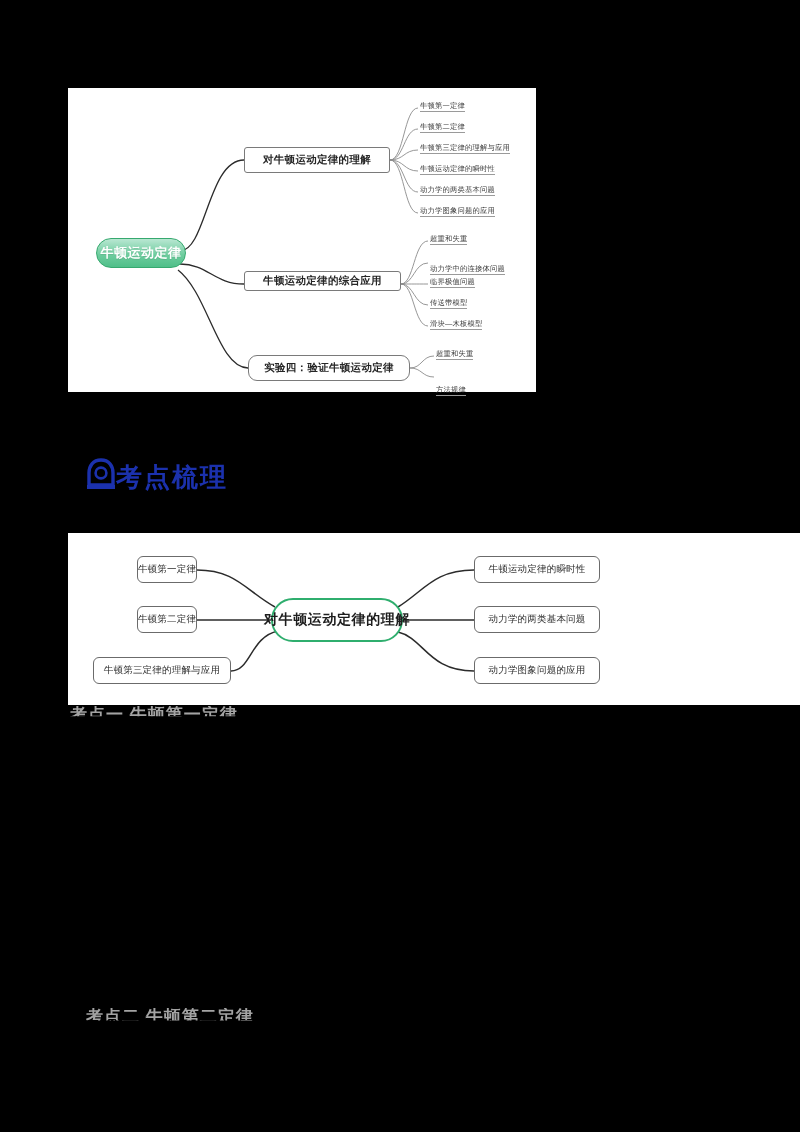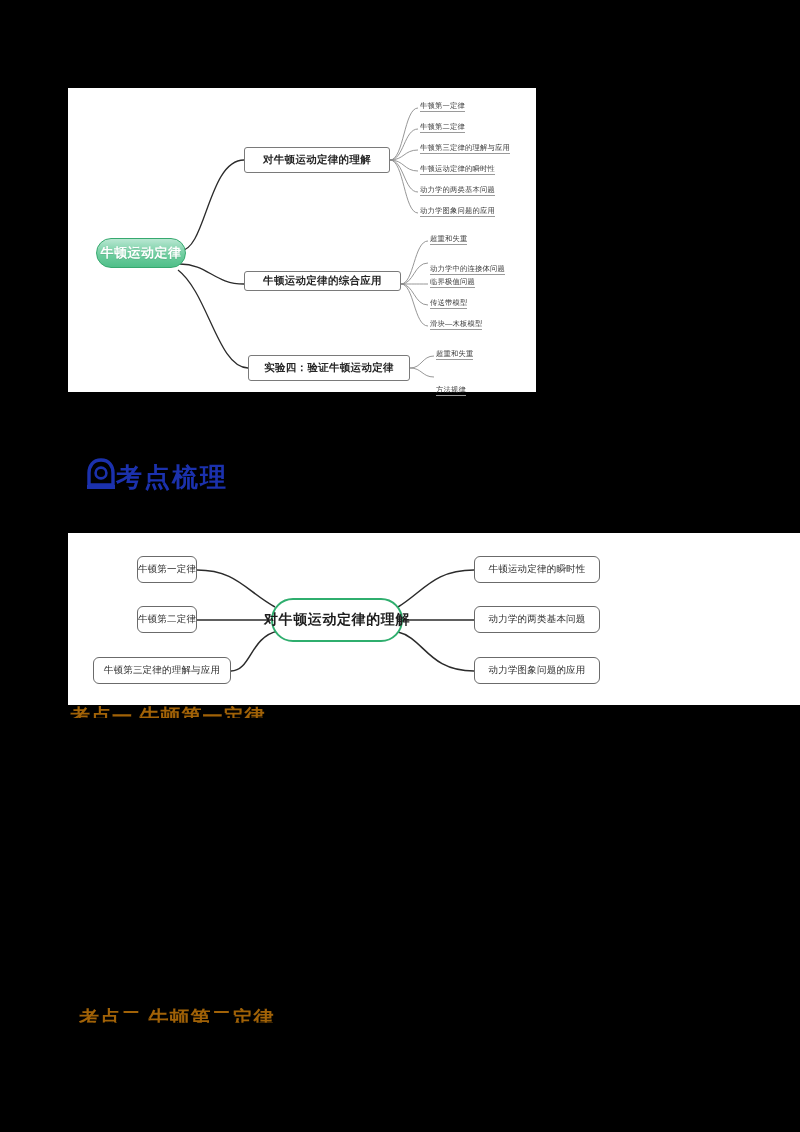--- a/index.html
+++ b/index.html
@@ -123,34 +123,34 @@
     font-size: 26px;
     letter-spacing: 2px;
     line-height: 1;
     
     filter: blur(0.15px);
   }
 
   
   .blue-subheading {
     position: absolute;
-    color: #a16207;
-    font-weight: bold;
-    font-size: 20px;
+    color: #a3a3a3;
+    font-weight: bold;
+    font-size: 17px;
     letter-spacing: 1px;
     line-height: 1;
     white-space: nowrap;
   }
   #subheading-kaodian-1 {
     left: 70px;
     top: 706px;
     clip-path: inset(0 0 40% 0);
   }
   #subheading-kaodian-2 {
-    left: 79px;
+    left: 86px;
     top: 1008px;
     clip-path: inset(0 0 26% 0);
   }
 </style>
 </head>
 <body>
 
 <div class="panel" id="panel-mindmap-1">
   <div class="mm">
 
@@ -186,21 +186,21 @@
     <div class="node node-root-1" style="left:22px; top:150px; width:90px; height:30px;">
       <span>牛顿运动定律</span>
     </div>
 
     <div class="node node-branch" style="left:176px; top:59px; width:146px; height:26px;">
       <span>对牛顿运动定律的理解</span>
     </div>
     <div class="node node-branch" style="left:176px; top:183px; width:157px; height:20px;">
       <span>牛顿运动定律的综合应用</span>
     </div>
-    <div class="node node-branch" style="left:180px; top:267px; width:162px; height:26px;">
+    <div class="node node-branch" style="left:180px; top:267px; width:162px; height:26px;border-radius:9px;">
       <span>实验四：验证牛顿运动定律</span>
     </div>
 
     <div class="leaf" style="left:352px; top:14px;">牛顿第一定律</div>
     <div class="leaf" style="left:352px; top:35px;">牛顿第二定律</div>
     <div class="leaf" style="left:352px; top:56px;">牛顿第三定律的理解与应用</div>
     <div class="leaf" style="left:352px; top:77px;">牛顿运动定律的瞬时性</div>
     <div class="leaf" style="left:352px; top:98px;">动力学的两类基本问题</div>
     <div class="leaf" style="left:352px; top:119px;">动力学图象问题的应用</div>
 

